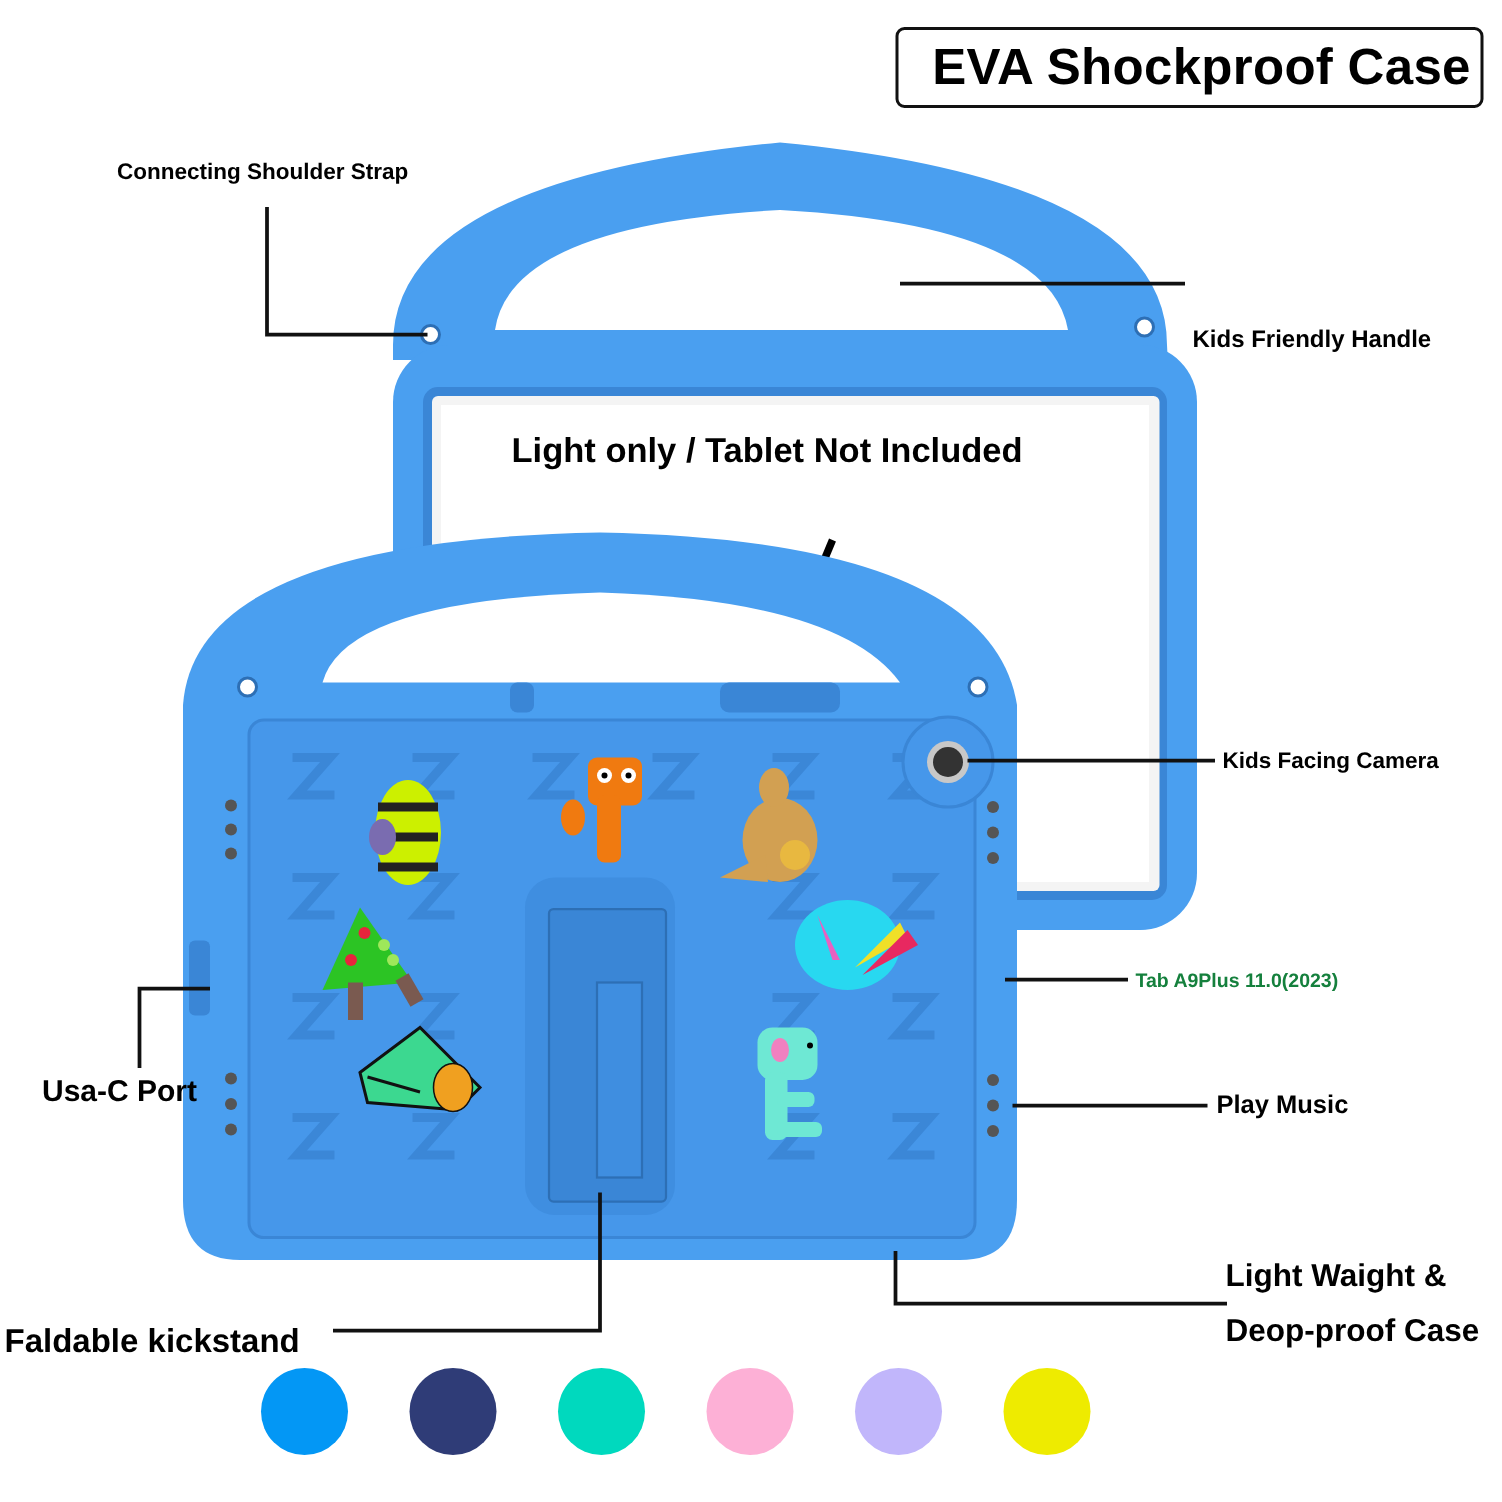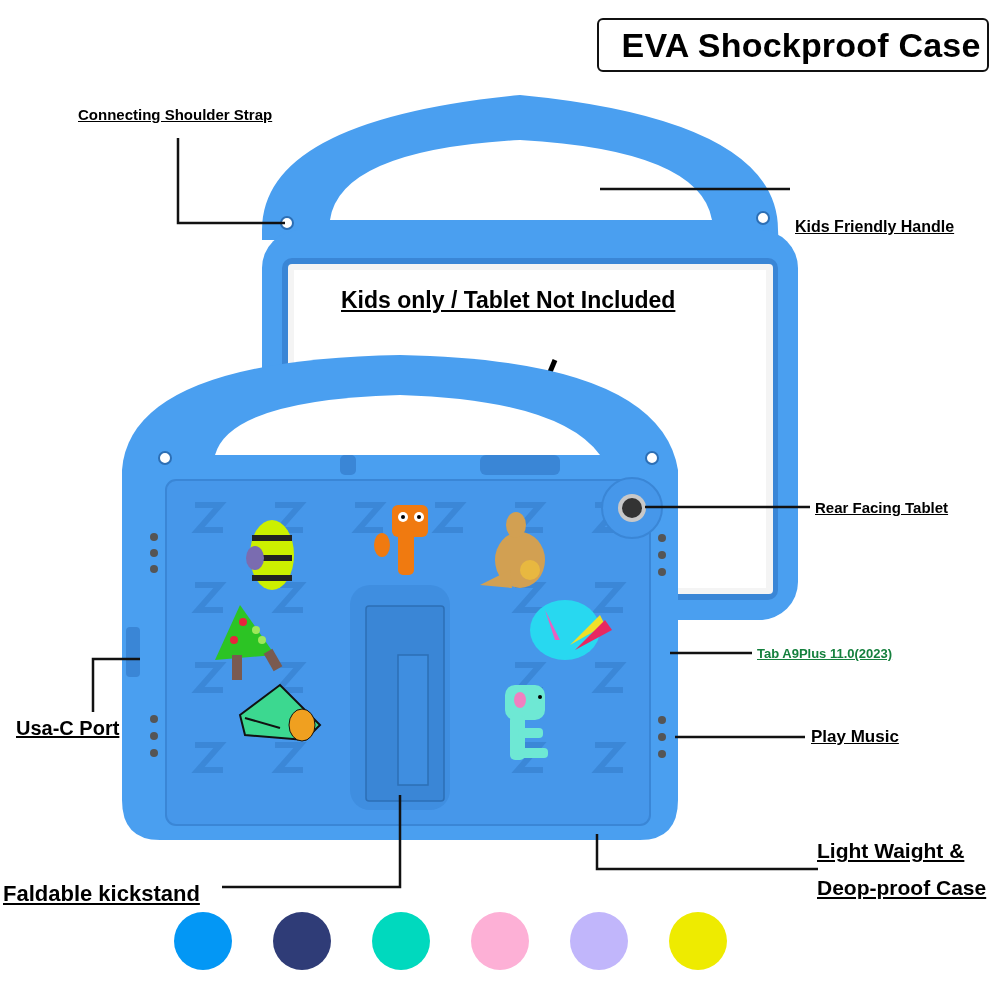--- a/index.html
+++ b/index.html
@@ -2,21 +2,21 @@
 <html><head>
 <meta charset="utf-8">
 <style>
   html, body { margin:0; padding:0; background:#ffffff; }
   body { width:1001px; height:1001px; position:relative; overflow:hidden;
          font-family:"Liberation Sans", sans-serif; color:#000; }
   .abs { position:absolute; }
   .title-box { left:597px; top:18px; width:392px; height:54px; border:2px solid #111;
                border-radius:6px; box-sizing:border-box; display:flex; align-items:center;
                justify-content:center; font-weight:bold; font-size:34px; letter-spacing:0.2px;padding-left:16px; }
-  .lbl { font-weight:bold; white-space:nowrap;text-decoration:underline; }
+  .lbl { font-weight:bold; white-space:nowrap; }
   svg { position:absolute; left:0; top:0; }
   .swatch { position:absolute; width:58px; height:58px; border-radius:50%; top:912px; }
 </style>
 </head>
 <body>
 
 <div class="abs title-box">EVA Shockproof Case</div>
 
 <svg width="1001" height="1001" viewBox="0 0 1001 1001">
 
@@ -151,27 +151,27 @@
     <line x1="600" y1="189" x2="790" y2="189"></line>
     <line x1="645" y1="507" x2="810" y2="507"></line>
     <line x1="670" y1="653" x2="752" y2="653"></line>
     <polyline points="140,659 93,659 93,712"></polyline>
     <line x1="675" y1="737" x2="805" y2="737"></line>
     <polyline points="400,795 400,887 222,887"></polyline>
     <polyline points="597,834 597,869 818,869"></polyline>
   </g>
 </svg>
 
-<div class="abs lbl" style="left:341px;top:287px;font-size:23px;">Kids only / Tablet Not Included</div>
+<div class="abs lbl" style="left:341px;top:287px;font-size:23px;">Light only / Tablet Not Included</div>
 
 <div class="abs lbl" style="left:78px;top:106px;font-size:15px;">Connecting Shoulder Strap</div>
 <div class="abs lbl" style="left:795px;top:180px;font-size:16px;margin-top:38px;">Kids Friendly Handle</div>
-<div class="abs lbl" style="left:815px;top:499px;font-size:15px;">Rear Facing Tablet</div>
+<div class="abs lbl" style="left:815px;top:499px;font-size:15px;">Kids Facing Camera</div>
 <div class="abs lbl" style="left:757px;top:646px;font-size:13px;color:#15803d;">Tab A9Plus 11.0(2023)</div>
-<div class="abs lbl" style="left:16px;top:717px;font-size:20px;">Usa-C Port</div>
+<div class="abs lbl" style="left:28px;top:717px;font-size:20px;">Usa-C Port</div>
 <div class="abs lbl" style="left:811px;top:727px;font-size:17px;text-align:center;">Play Music</div>
 <div class="abs lbl" style="left:3px;top:881px;font-size:22px;">Faldable kickstand</div>
 <div class="abs lbl" style="left:817px;top:839px;font-size:21px;">Light Waight &amp;</div>
 <div class="abs lbl" style="left:817px;top:876px;font-size:21px;">Deop-proof Case</div>
 
 <div class="swatch" style="left: 174px; background: rgb(3, 151, 245);" title="blue"></div>
 <div class="swatch" style="left: 273px; background: rgb(47, 60, 119);" title="navy"></div>
 <div class="swatch" style="left: 372px; background: rgb(0, 217, 190);" title="turquoise"></div>
 <div class="swatch" style="left: 471px; background: rgb(253, 176, 214);" title="pink"></div>
 <div class="swatch" style="left: 570px; background: rgb(193, 182, 251);" title="lavender"></div>

